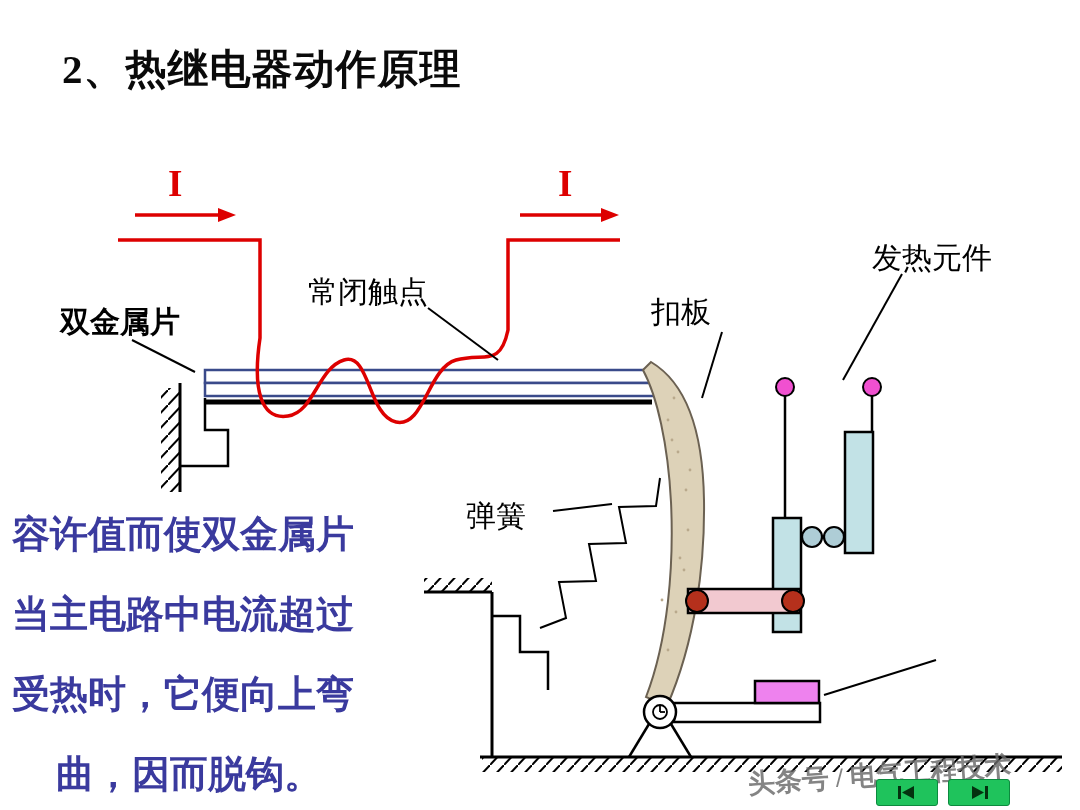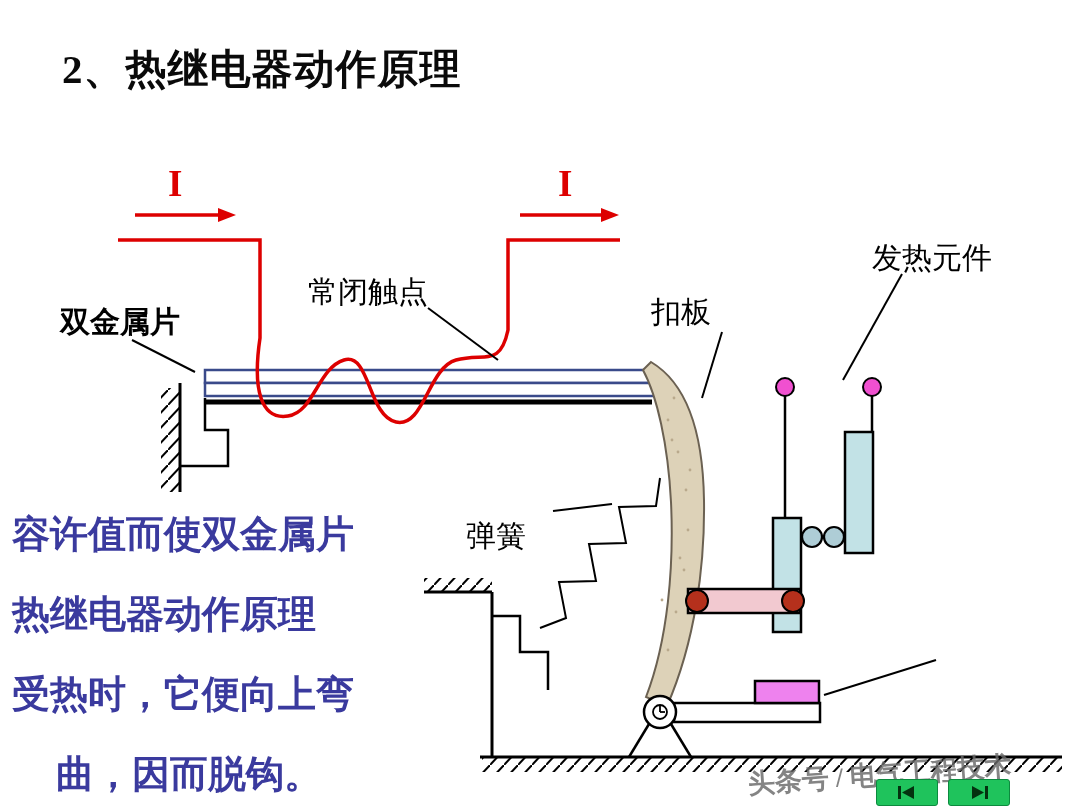--- a/index.html
+++ b/index.html
@@ -145,25 +145,25 @@
 
   <div class="abs title">2、热继电器动作原理</div>
 
   <div class="abs current" style="left:168px; top:162px;">I</div>
   <div class="abs current" style="left:558px; top:162px;">I</div>
 
   <div class="abs dlabel" style="left:308px; top:272px;">常闭触点</div>
   <div class="abs dlabel" style="left:60px;  top:302px;font-weight:bold;">双金属片</div>
   <div class="abs dlabel" style="left:651px; top:292px;">扣板</div>
   <div class="abs dlabel" style="left:872px; top:238px;">发热元件</div>
-  <div class="abs dlabel" style="left:466px; top:516px;">弹簧</div>
+  <div class="abs dlabel" style="left:466px; top:496px;">弹簧</div>
 
   <div class="abs body-text">
     <div>容许值而使双金属片</div>
-    <div>热继电器动作原理</div>
+    <div>当主电路中电流超过</div>
     <div>受热时，它便向上弯</div>
     <div class="body-line-indent">曲，因而脱钩。</div>
   </div>
 
   <div class="abs watermark">头条号 / 电气工程技术</div>
 
   <div class="abs nav">
     <button class="nav-btn">
       <svg width="22" height="15" viewBox="0 0 22 15">
         <rect x="2" y="1" width="3" height="13" fill="#04320f"></rect>

